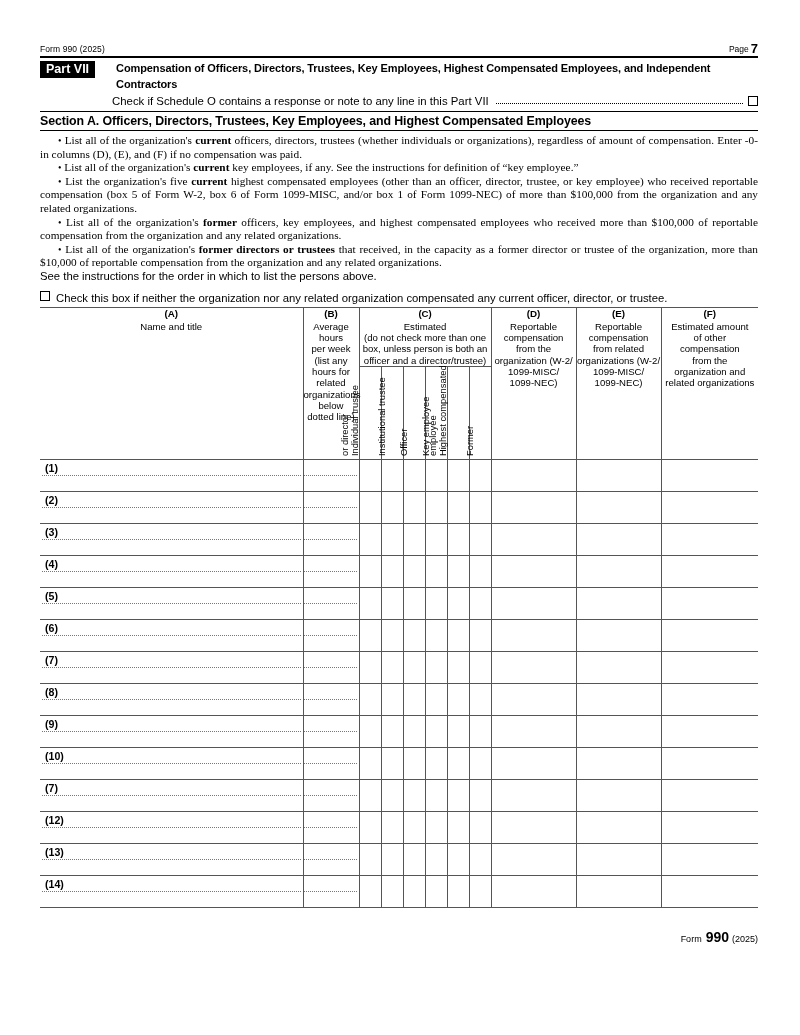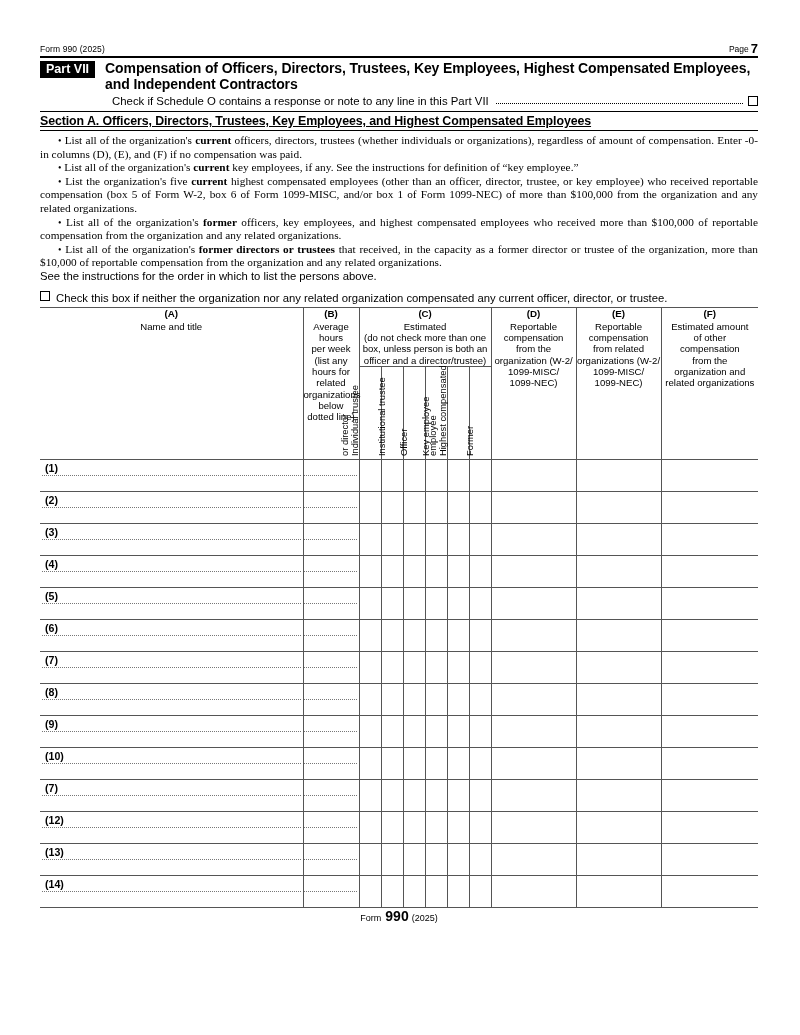--- a/index.html
+++ b/index.html
@@ -50,27 +50,27 @@
     border-top: 2.4px solid #000;
     padding-top: 3px;
   }
   .part-tag {
     background: #000;
     color: #fff;
     font-weight: bold;
     font-size: 12.5px;
     line-height: 14px;
     padding: 1px 6px 2px 6px;
-    margin-right: 10px;
+    margin-right: 21px;
     white-space: nowrap;
     flex: none;
   }
   .part-title {
     font-weight: bold;
-    font-size: 14px;
+    font-size: 11px;
     line-height: 15.5px;
     letter-spacing: -0.1px;
   }
   .schedo-row {
     display: flex;
     align-items: center;
     margin-left: 72px;
     margin-top: 2px;
     font-size: 11.4px;
     line-height: 14px;
@@ -101,21 +101,20 @@
 
   
   .sectionA {
     border-top: 1.6px solid #000;
     border-bottom: 1.1px solid #000;
     font-weight: bold;
     font-size: 12.4px;
     line-height: 15px;
     padding: 2px 0 1px 0;
     letter-spacing: -0.1px;
-    text-decoration: underline;
   }
 
   .body-txt {
     font-size: 11.3px;
     line-height: 13.6px;
     text-align: justify;
     margin-top: 3px;
   }
   .body-txt p { margin: 0 0 0 0; }
   .para-gap { margin-top: 5px; }
@@ -213,24 +212,24 @@
     position: absolute;
     left: 2px;
     right: 2px;
     top: 15px;
     border-bottom: 1.3px dotted #777;
   }
   .dotline.b { left: 0; right: 2px; }
 
   .ftr {
     display: flex;
-    justify-content: center;
+    justify-content: flex-end;
     align-items: baseline;
     font-size: 9px;
-    margin-top: 0;
+    margin-top: 21px;
   }
   .ftr .f990 {
     font-size: 14px;
     font-weight: bold;
     margin: 0 3px 0 4px;
   }
 </style>
 </head>
 <body>
 

